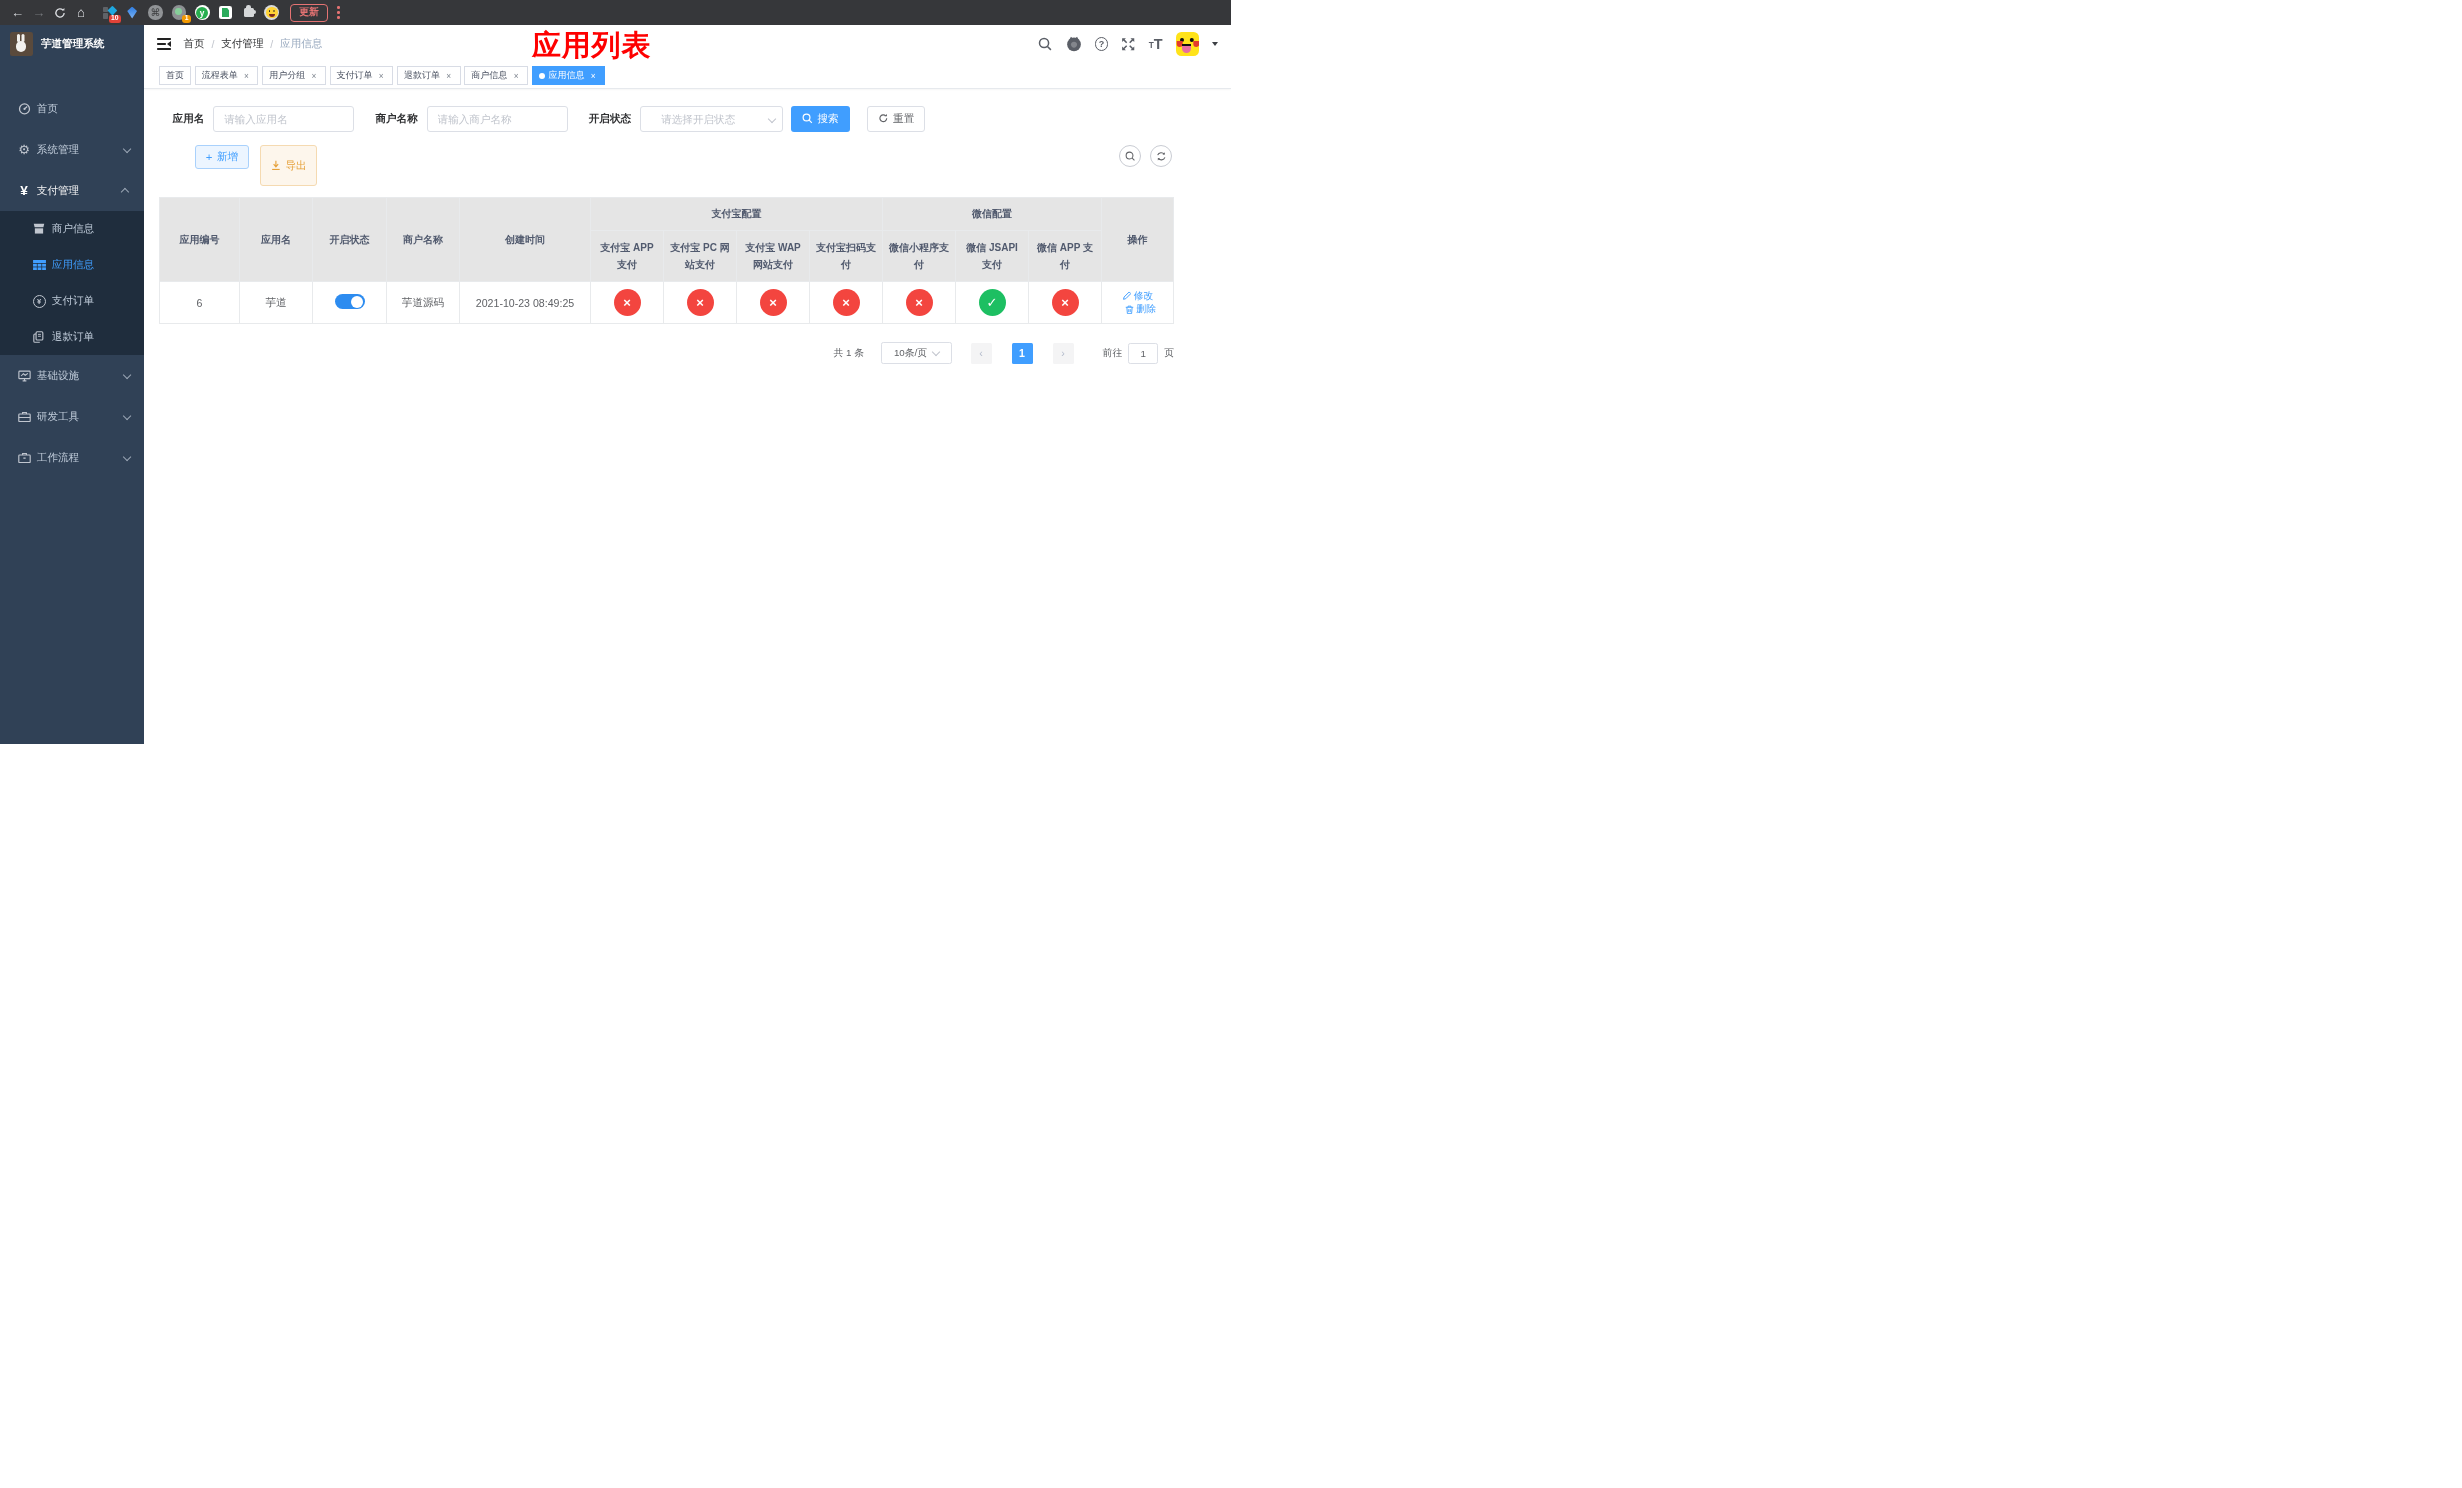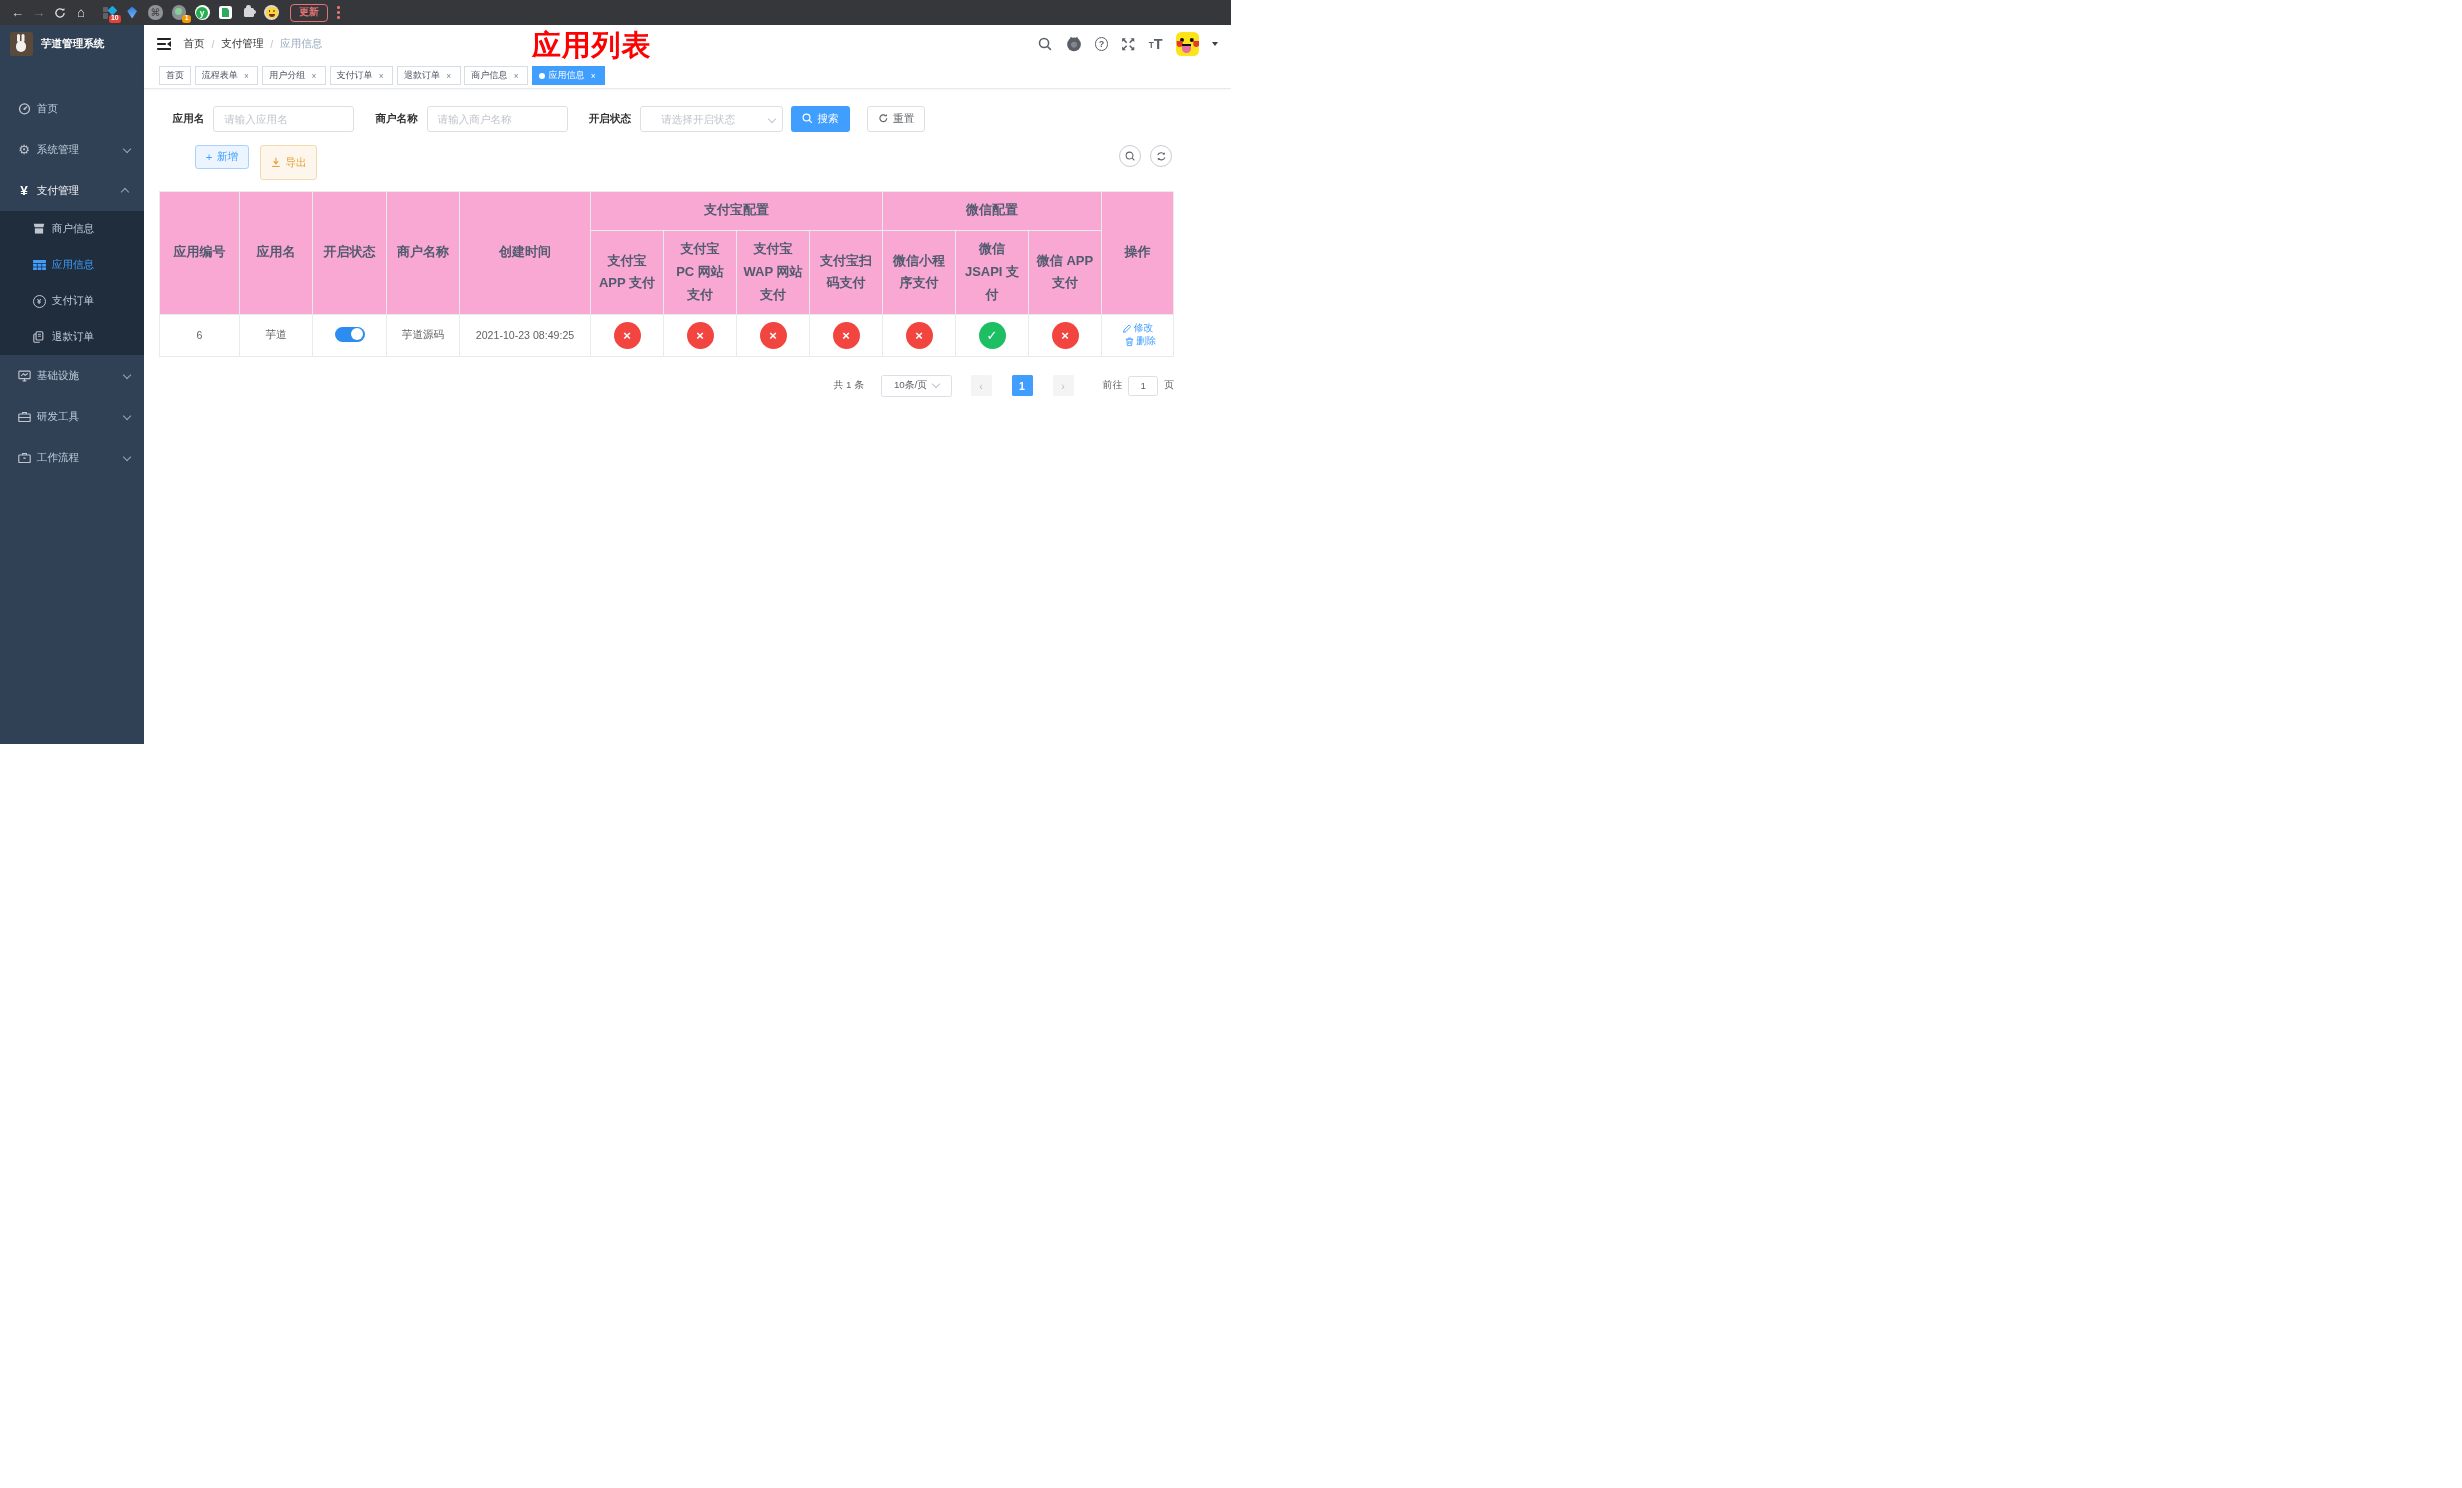--- a/index.html
+++ b/index.html
@@ -111,29 +111,29 @@
   .t-input::placeholder { color:#c0c4cc; }
   .gap-l { margin-left:21px; }
   .select-wrap { position:relative; width:143px; }
   .select-wrap .t-input { width:100%; padding-right:21px;padding-left:20px; }
   .sel-chev { position:absolute; right:8.3px; top:10.6px; width:6px; height:6px; border-right:1.1px solid #c0c4cc; border-bottom:1.1px solid #c0c4cc; transform:rotate(45deg); pointer-events:none; }
   .btn { height:26.5px; border-radius:3px; font-size:10.6px; display:inline-flex; align-items:center; justify-content:center; gap:4.5px; cursor:pointer; border:0.8px solid transparent; font-family:inherit;margin-left:36px; }
   .btn-search { background:#409EFF; color:#fff; padding:0 10.6px; margin-left:7.6px; }
   .btn-reset { background:#fff; border-color:#dcdfe6; color:#606266; padding:0 9.8px; margin-left:17px; }
   .toolbar-row { display:flex; align-items:flex-start; margin-top:13px; }
   .btn-add { background:#ecf5ff; border-color:#a9d1fc; color:#409EFF; height:23.5px; padding:0 9.8px; }
-  .btn-export { background:#fdf6ec; border-color:#f5dab1; color:#e6a23c; height:35px; padding:0 9.8px; margin-left:11.4px; }
+  .btn-export { background:#fdf6ec; border-color:#f5dab1; color:#e6a23c; height:41px; padding:0 9.8px; margin-left:11.4px; }
   .plus-glyph::before { content:"+"; font-size:11.4px; }
   .right-tools { margin-left:auto; margin-right:44px; display:flex; gap:9px; }
   .circle-btn { width:22px; height:22px; border:0.8px solid #c9ccd3; border-radius:50%; background:#fff; display:flex; align-items:center; justify-content:center; color:#606266; cursor:pointer; }
 
   
   table { border-collapse:collapse; table-layout:fixed; width:1015px; margin-top:10.6px; }
   th,td { border:0.8px solid #e8eaec; text-align:center; }
-  th { background:#f9a8d4; color:#515a6e; font-size:13px; font-weight:600; padding:7.6px 6px; line-height:1.75; }
+  th { background:#e5e5e5; color:#515a6e; font-size:10px; font-weight:600; padding:7.6px 6px; line-height:1.75; }
   td { color:#606266; font-size:10.6px; padding:6.8px 4.5px; height:42px; }
   .status-circle { width:27px; height:27px; border-radius:50%; display:inline-flex; align-items:center; justify-content:center; color:#fff; font-size:13px; font-weight:600; }
   .status-circle.off { background:#f3453f; }
   .status-circle.on { background:#1dbf62; }
   .switch { width:30px; height:15px; border-radius:7.6px; background:#2d8cf0; position:relative; display:inline-block; cursor:pointer; }
   .switch::after { content:""; position:absolute; width:12px; height:12px; border-radius:50%; background:#fff; top:1.5px; right:1.5px; }
   .op-link { color:#409EFF; font-size:9.8px; display:inline-flex; align-items:center; gap:2.3px; cursor:pointer; }
   .op-link + .op-link { margin-left:6px; }
 
   

